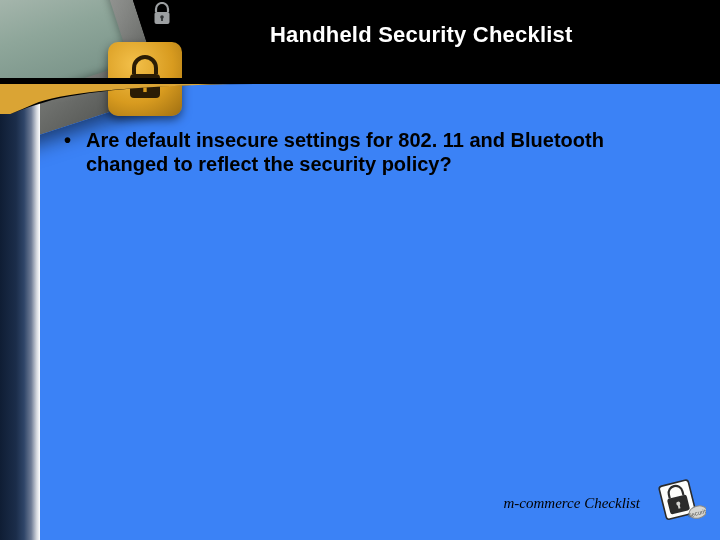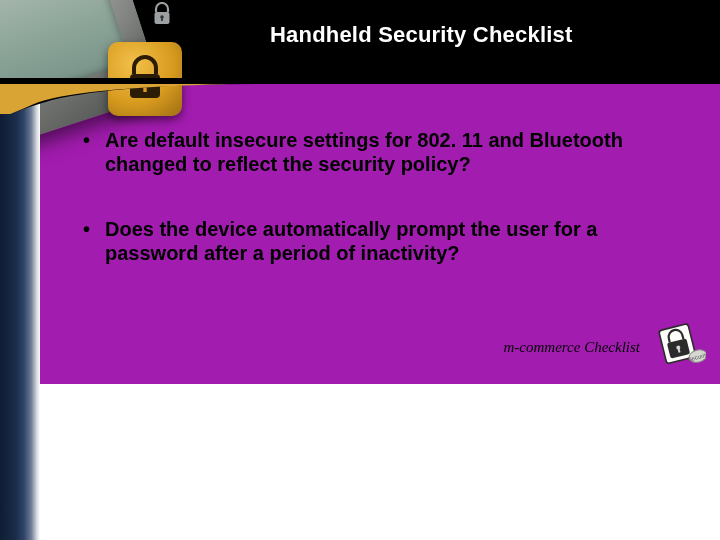--- a/index.html
+++ b/index.html
@@ -7,22 +7,22 @@
     padding: 0;
     width: 720px;
     height: 540px;
     font-family: Arial, Helvetica, sans-serif;
     background: #fff;
     overflow: hidden;
   }
   .slide {
     position: relative;
     width: 720px;
-    height: 384px;
-    background: #a21caf;
+    height: 540px;
+    background: #3b82f6;
   }
 
   
   .header-band {
     position: absolute;
     left: 0;
     top: 0;
     width: 720px;
     height: 78px;
     background: #000;
@@ -105,21 +105,21 @@
   .mini-lock {
     position: absolute;
     left: 152px;
     top: 2px;
     opacity: 0.85;
   }
 
   
   .content {
     position: absolute;
-    left: 77px;
+    left: 58px;
     top: 128px;
     width: 610px;
   }
   .bullet {
     position: relative;
     padding-left: 28px;
     margin-bottom: 40px;
     font-size: 20px;
     font-weight: 700;
     color: #000;
@@ -183,21 +183,20 @@
 
   <div class="swoop">
     <svg width="720" height="40" viewBox="0 0 720 40">
       <path d="M0,0 L720,0 L720,6 Q480,6 260,6 Q120,6 52,22 Q24,30 0,40 Z" fill="#000"></path>
       <path d="M0,6 Q110,6 230,6 Q70,10 34,26 Q16,34 0,40 Z" fill="#f2b63a" opacity="0.9"></path>
     </svg>
   </div>
 
   <div class="content">
     <div class="bullet">Are default insecure settings for 802. 11 and Bluetooth changed to reflect the security policy?</div>
-    <div class="bullet">Does the device automatically prompt the user for a password after a period of inactivity?</div>
   </div>
 
   <div class="footer-text">m-commerce Checklist</div>
 
   <span class="footer-icon">
     <svg width="52" height="52" viewBox="0 0 52 52">
       <g transform="rotate(-14 26 26)">
         <rect x="8" y="10" width="30" height="34" rx="3" fill="#fdfdfb" stroke="#2b2b2b" stroke-width="1.6"></rect>
         <path d="M16 24 v-4 a7 7 0 0 1 14 0 v4" fill="none" stroke="#2b2b2b" stroke-width="2.2"></path>
         <rect x="13" y="24" width="20" height="16" rx="2.5" fill="#2b2b2b"></rect>

